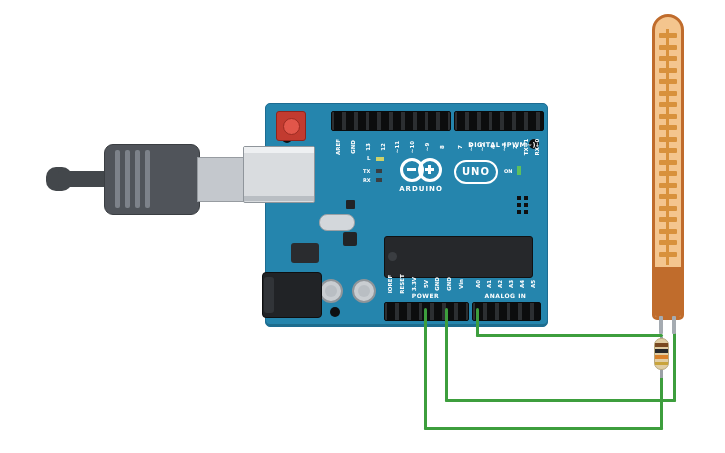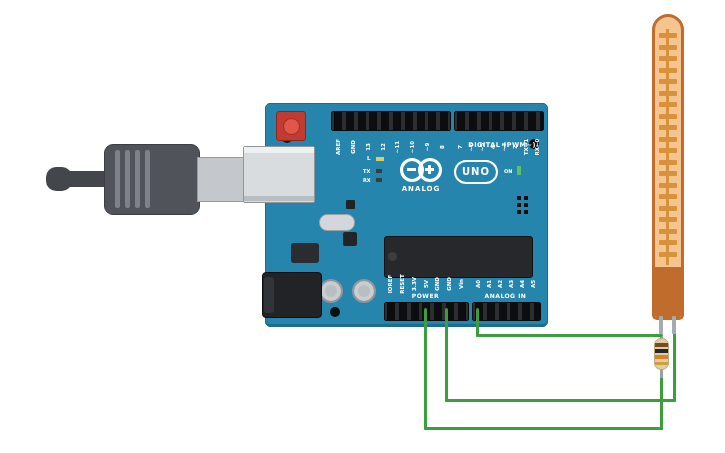--- a/index.html
+++ b/index.html
@@ -83,21 +83,21 @@
     <div class="silk" style="left:97px;top:64px;font-size:5px;">TX</div>
     <div class="abs" style="left:110px;top:65px;width:6px;height:4px;background:#3a3d40;"></div>
     <div class="silk" style="left:97px;top:73px;font-size:5px;">RX</div>
     <div class="abs" style="left:110px;top:74px;width:6px;height:4px;background:#3a3d40;"></div>
 
     <div class="ring" style="left:134px;top:54px;"></div>
     <div class="ring" style="left:152px;top:54px;"></div>
     <div class="bar" style="left:141px;top:64px;width:9px;height:3px;"></div>
     <div class="bar" style="left:159px;top:64px;width:9px;height:3px;"></div>
     <div class="bar" style="left:162px;top:61px;width:3px;height:9px;"></div>
-    <div class="silk" style="left:120px;top:81px;width:70px;text-align:center;font-size:7px;letter-spacing:1px;">ANALOG</div>
+    <div class="silk" style="left:120px;top:81px;width:70px;text-align:center;font-size:7px;letter-spacing:1px;">ARDUINO</div>
 
     <div class="abs" style="left:188px;top:56px;width:44px;height:24px;border:2px solid #fff;border-radius:13px;box-sizing:border-box;">
       <div class="silk" style="left:0;top:0;width:40px;height:20px;line-height:20px;text-align:center;font-size:10px;letter-spacing:1px;">UNO</div>
     </div>
 
     <div class="silk" style="left:238px;top:64px;font-size:5px;">ON</div>
     <div class="abs" style="left:251px;top:62px;width:4px;height:9px;background:#5ec05e;"></div>
 
     <div class="abs" style="left:251px;top:92px;width:12px;height:19px;">
       <div class="abs" style="left:0;top:0;width:4px;height:4px;background:#0f0f10;"></div>

